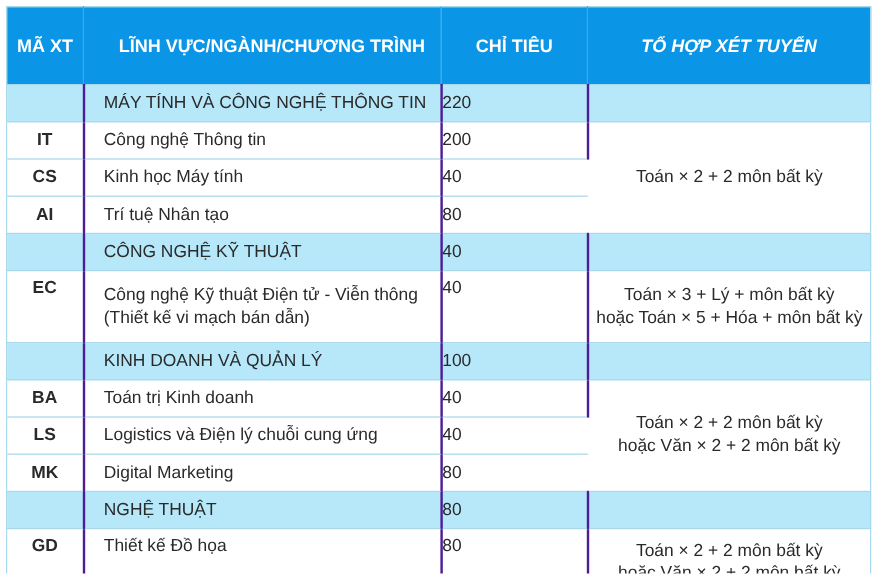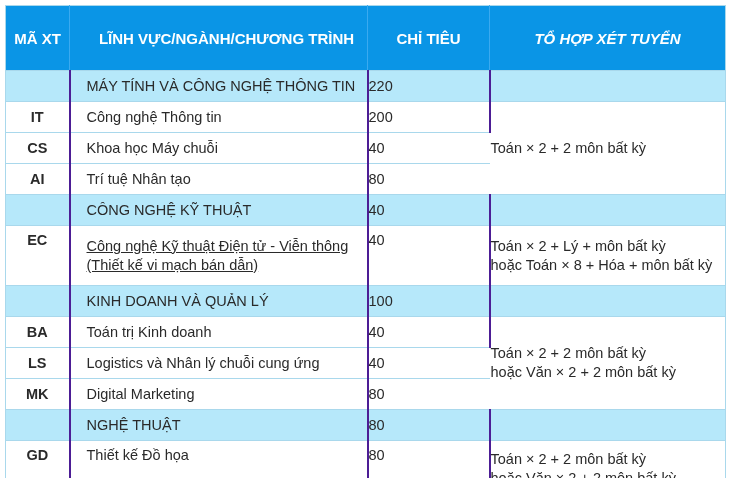--- a/index.html
+++ b/index.html
@@ -26,25 +26,25 @@
       padding: 0; height: 30px;
       border-top: 1px solid #a9d8ec;
       border-right: 2px solid #4c1d95;
       vertical-align: middle;
       background: #ffffff;
     }
     .tbl td:last-child { border-right: none; }
     .tbl td.code { text-align: center; font-weight: bold; }
     .tbl td.name { padding-left: 16px; }
     .tbl td.quota { text-align: left; }
-    .tbl td.combo { text-align: left; line-height: 19px; }
+    .tbl td.combo { text-align: center; line-height: 19px; }
     .tbl tr.section td { background: #b6e8fa; }
     .tbl tr.tall td { height: 53px; }
     .tbl tr.tall td.code, .tbl tr.tall td.quota { vertical-align: top; padding-top: 6px; }
-    .tbl tr.tall td.name { line-height: 19px; text-decoration: underline; }
+    .tbl tr.tall td.name { line-height: 19px; }
     .tbl tr.last td { height: 49px; }
     .tbl tr.last td.code, .tbl tr.last td.name, .tbl tr.last td.quota { vertical-align: top; padding-top: 6px; }
     .line { display: block; }
   </style>
 </head>
 <body>
 
 <table class="tbl">
   <colgroup>
       <col class="c1">
@@ -71,21 +71,21 @@
     <tr>
       <td class="code">IT</td>
       <td class="name">Công nghệ Thông tin</td>
       <td class="quota">200</td>
       <td class="combo" rowspan="3">
         <span class="line">Toán × 2 + 2 môn bất kỳ</span>
       </td>
     </tr>
     <tr>
       <td class="code">CS</td>
-      <td class="name">Khoa học Máy chuỗi</td>
+      <td class="name">Kinh học Máy tính</td>
       <td class="quota">40</td>
     </tr>
     <tr>
       <td class="code">AI</td>
       <td class="name">Trí tuệ Nhân tạo</td>
       <td class="quota">80</td>
     </tr>
 
     <tr class="section">
       <td class="code"></td>
@@ -94,43 +94,43 @@
       <td class="combo"></td>
     </tr>
     <tr class="tall">
       <td class="code">EC</td>
       <td class="name">
         <span class="line">Công nghệ Kỹ thuật Điện tử - Viễn thông</span>
         <span class="line">(Thiết kế vi mạch bán dẫn)</span>
       </td>
       <td class="quota">40</td>
       <td class="combo">
-        <span class="line">Toán × 2 + Lý + môn bất kỳ</span>
-        <span class="line">hoặc Toán × 8 + Hóa + môn bất kỳ</span>
+        <span class="line">Toán × 3 + Lý + môn bất kỳ</span>
+        <span class="line">hoặc Toán × 5 + Hóa + môn bất kỳ</span>
       </td>
     </tr>
 
     <tr class="section">
       <td class="code"></td>
       <td class="name">KINH DOANH VÀ QUẢN LÝ</td>
       <td class="quota">100</td>
       <td class="combo"></td>
     </tr>
     <tr>
       <td class="code">BA</td>
       <td class="name">Toán trị Kinh doanh</td>
       <td class="quota">40</td>
       <td class="combo" rowspan="3">
         <span class="line">Toán × 2 + 2 môn bất kỳ</span>
         <span class="line">hoặc Văn × 2 + 2 môn bất kỳ</span>
       </td>
     </tr>
     <tr>
       <td class="code">LS</td>
-      <td class="name">Logistics và Nhân lý chuỗi cung ứng</td>
+      <td class="name">Logistics và Điện lý chuỗi cung ứng</td>
       <td class="quota">40</td>
     </tr>
     <tr>
       <td class="code">MK</td>
       <td class="name">Digital Marketing</td>
       <td class="quota">80</td>
     </tr>
 
     <tr class="section">
       <td class="code"></td>

